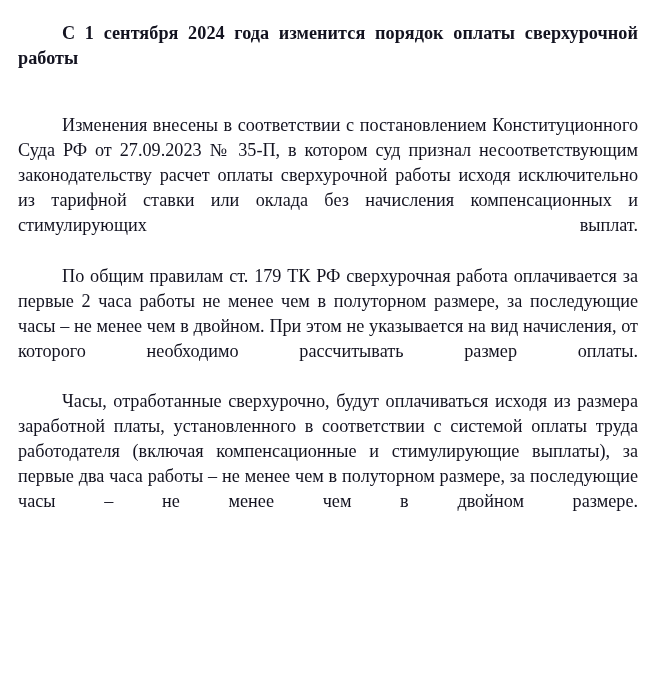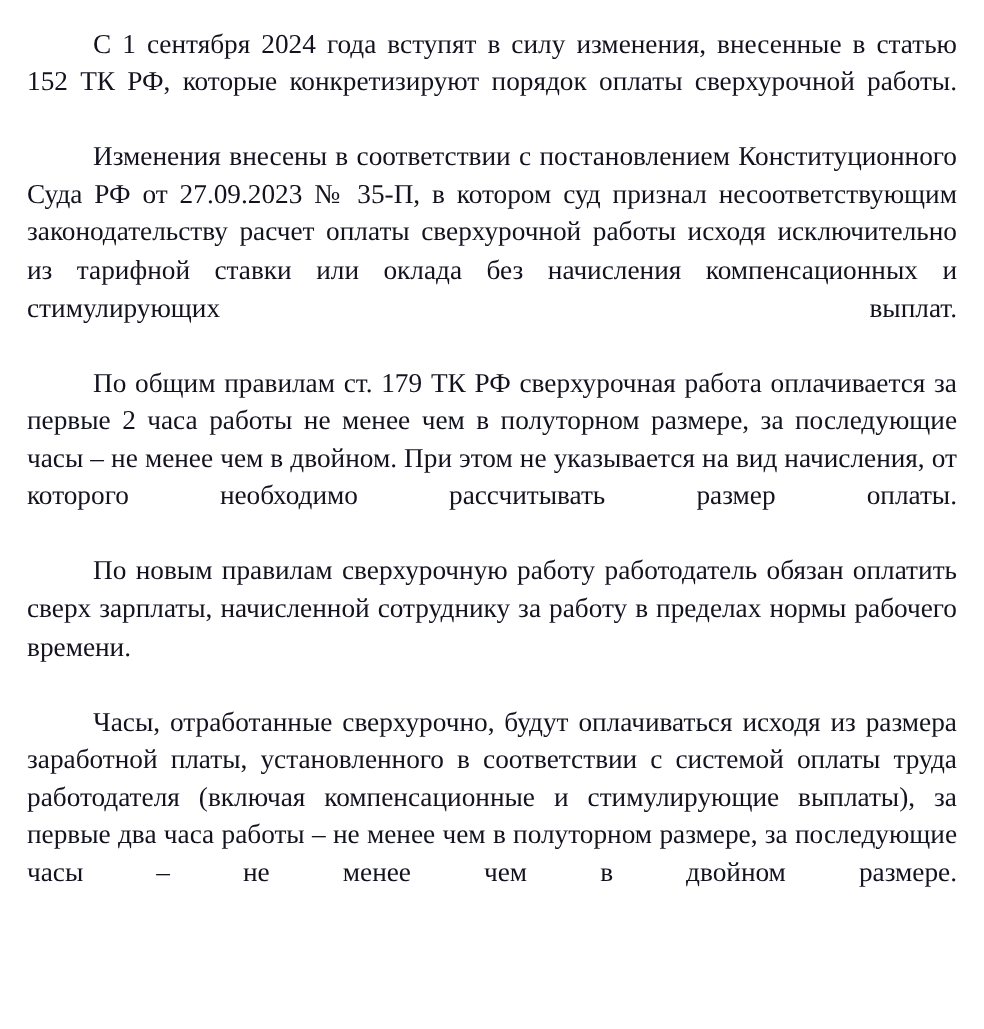--- a/index.html
+++ b/index.html
@@ -71,30 +71,29 @@
     width: 100%;
     height: 0;
   }
 </style>
 </head>
 <body>
 
 <div class="page">
   <div class="content">
 
+    <h1 class="doc-title">С 1 сентября 2024 года изменится порядок оплаты сверхурочной работы</h1>
 
     <div class="body-block">
 
-      <p class="para">С 1 сентября 2024 года вступят в силу изменения, внесенные в статью 152 ТК РФ, которые конкретизируют порядок оплаты сверхурочной работы.</p>
 
       <p class="para">Изменения внесены в соответствии с постановлением Конституционного Суда РФ от 27.09.2023 № 35-П, в котором суд признал несоответствующим законодательству расчет оплаты сверхурочной работы исходя исключительно из тарифной ставки или оклада без начисления компенсационных и стимулирующих выплат.</p>
 
       <p class="para">По общим правилам ст. 179 ТК РФ сверхурочная работа оплачивается за первые 2 часа работы не менее чем в полуторном размере, за последующие часы – не менее чем в двойном. При этом не указывается на вид начисления, от которого необходимо рассчитывать размер оплаты.</p>
 
 
-      <p class="para">По новым правилам сверхурочную работу работодатель обязан оплатить сверх зарплаты, начисленной сотруднику за работу в пределах нормы рабочего времени.</p>
 
       <p class="para">Часы, отработанные сверхурочно, будут оплачиваться исходя из размера заработной платы, установленного в соответствии с системой оплаты труда работодателя (включая компенсационные и стимулирующие выплаты), за первые два часа работы – не менее чем в полуторном размере, за последующие часы – не менее чем в двойном размере.</p>
 
     </div>
 
   </div>
 </div>
 
 </body></html>

